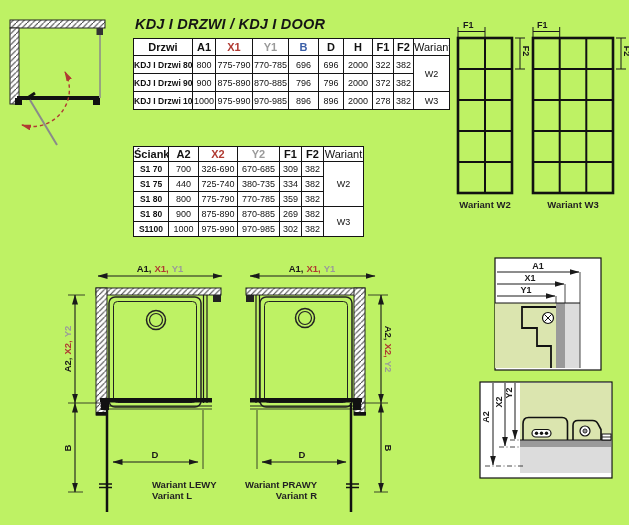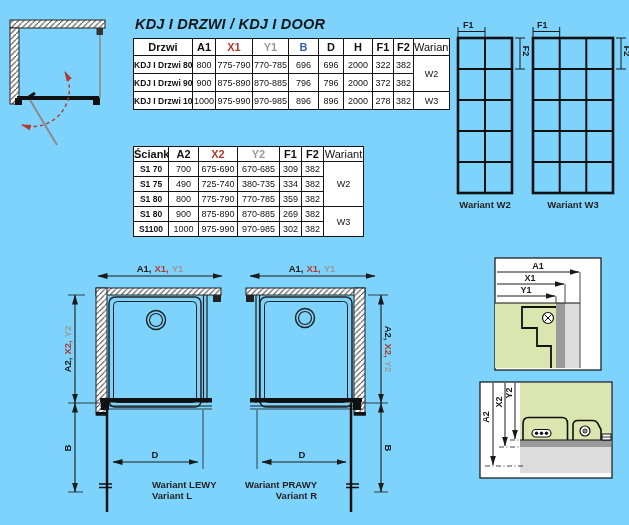--- a/index.html
+++ b/index.html
@@ -1,16 +1,16 @@
 <!DOCTYPE html>
 <html><head>
 <meta charset="utf-8">
 <style>
   html,body{margin:0;padding:0;background:#fff}
-  .canvas{position:relative;width:629px;height:525px;background:#7dd3fc;overflow:hidden;
+  .canvas{position:relative;width:629px;height:525px;background:#bef264;overflow:hidden;
           font-family:"Liberation Sans",sans-serif;color:#111}
   .title{position:absolute;font-style:italic;font-weight:bold;font-size:14.5px;
          letter-spacing:.2px;white-space:nowrap;color:#151515}
   table{border-collapse:collapse;position:absolute;table-layout:fixed;background:#fff}
   th,td{border:1px solid #141414;text-align:center;vertical-align:middle;padding:0;
         overflow:hidden;white-space:nowrap}
   .t1{left:133px;top:38px;width:316px}
   .t2{left:133px;top:146px;width:230px}
   .t1 th{height:16px}.t1 td{height:17px}
   .t2 th{height:14px}.t2 td{height:14px}
@@ -137,29 +137,29 @@
       <th>A2</th>
       <th class="red">X2</th>
       <th class="gry">Y2</th>
       <th>F1</th>
       <th>F2</th>
       <th style="font-weight:400">Wariant</th>
     </tr>
     <tr>
       <td class="name">S1 70</td>
       <td>700</td>
-      <td>675-690</td>
+      <td>326-690</td>
       <td>670-685</td>
       <td>309</td>
       <td>382</td>
       <td rowspan="3">W2</td>
     </tr>
     <tr>
       <td class="name">S1 75</td>
-      <td>490</td>
+      <td>440</td>
       <td>725-740</td>
       <td>380-735</td>
       <td>334</td>
       <td>382</td>
     </tr>
     <tr>
       <td class="name">S1 80</td>
       <td>800</td>
       <td>775-790</td>
       <td>770-785</td>

